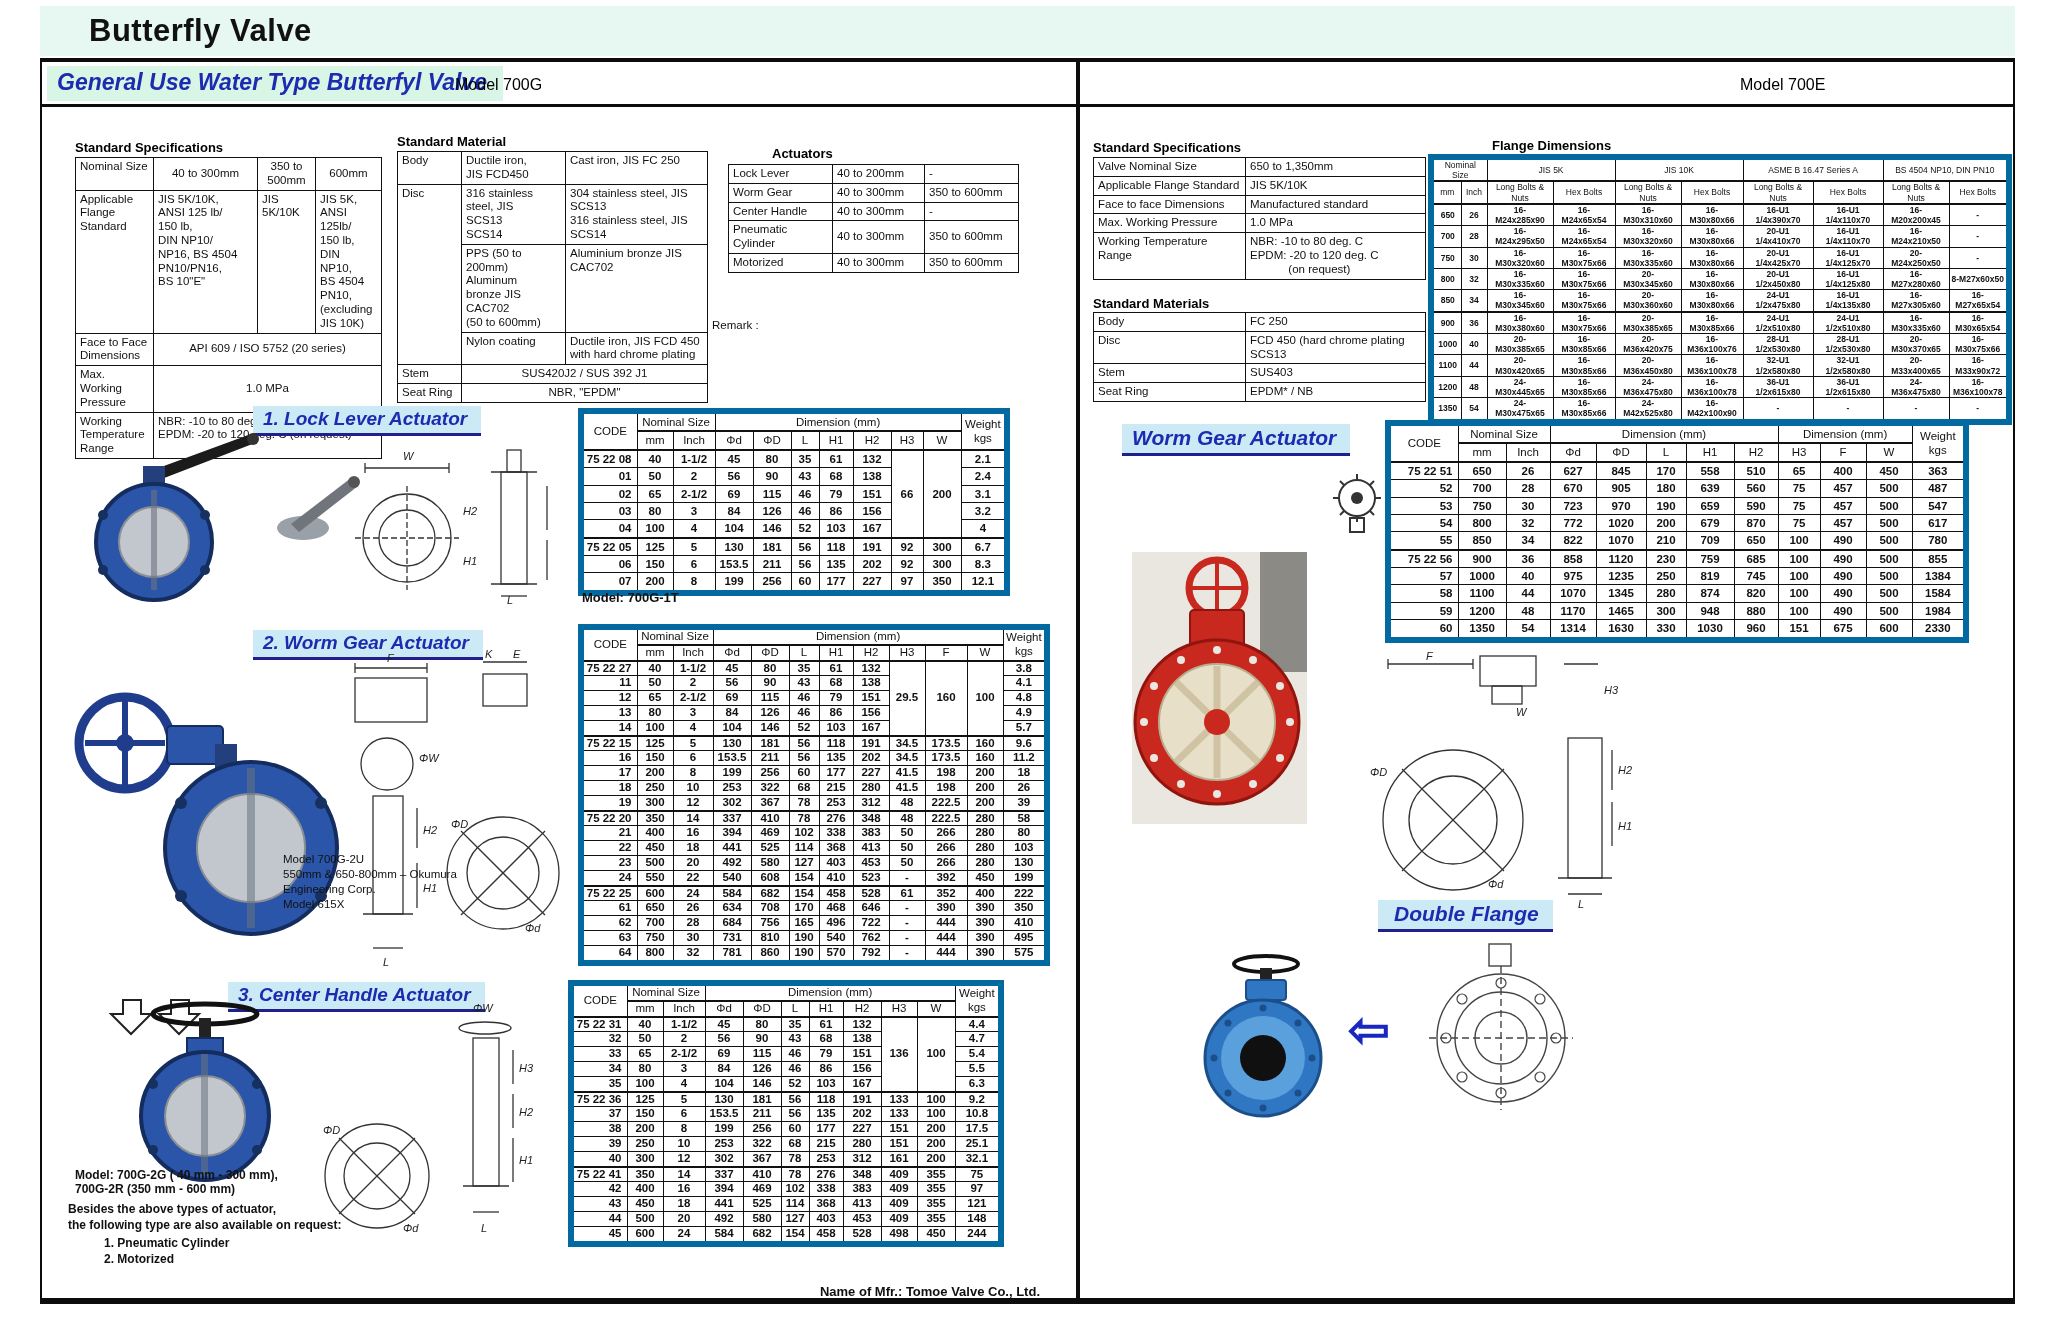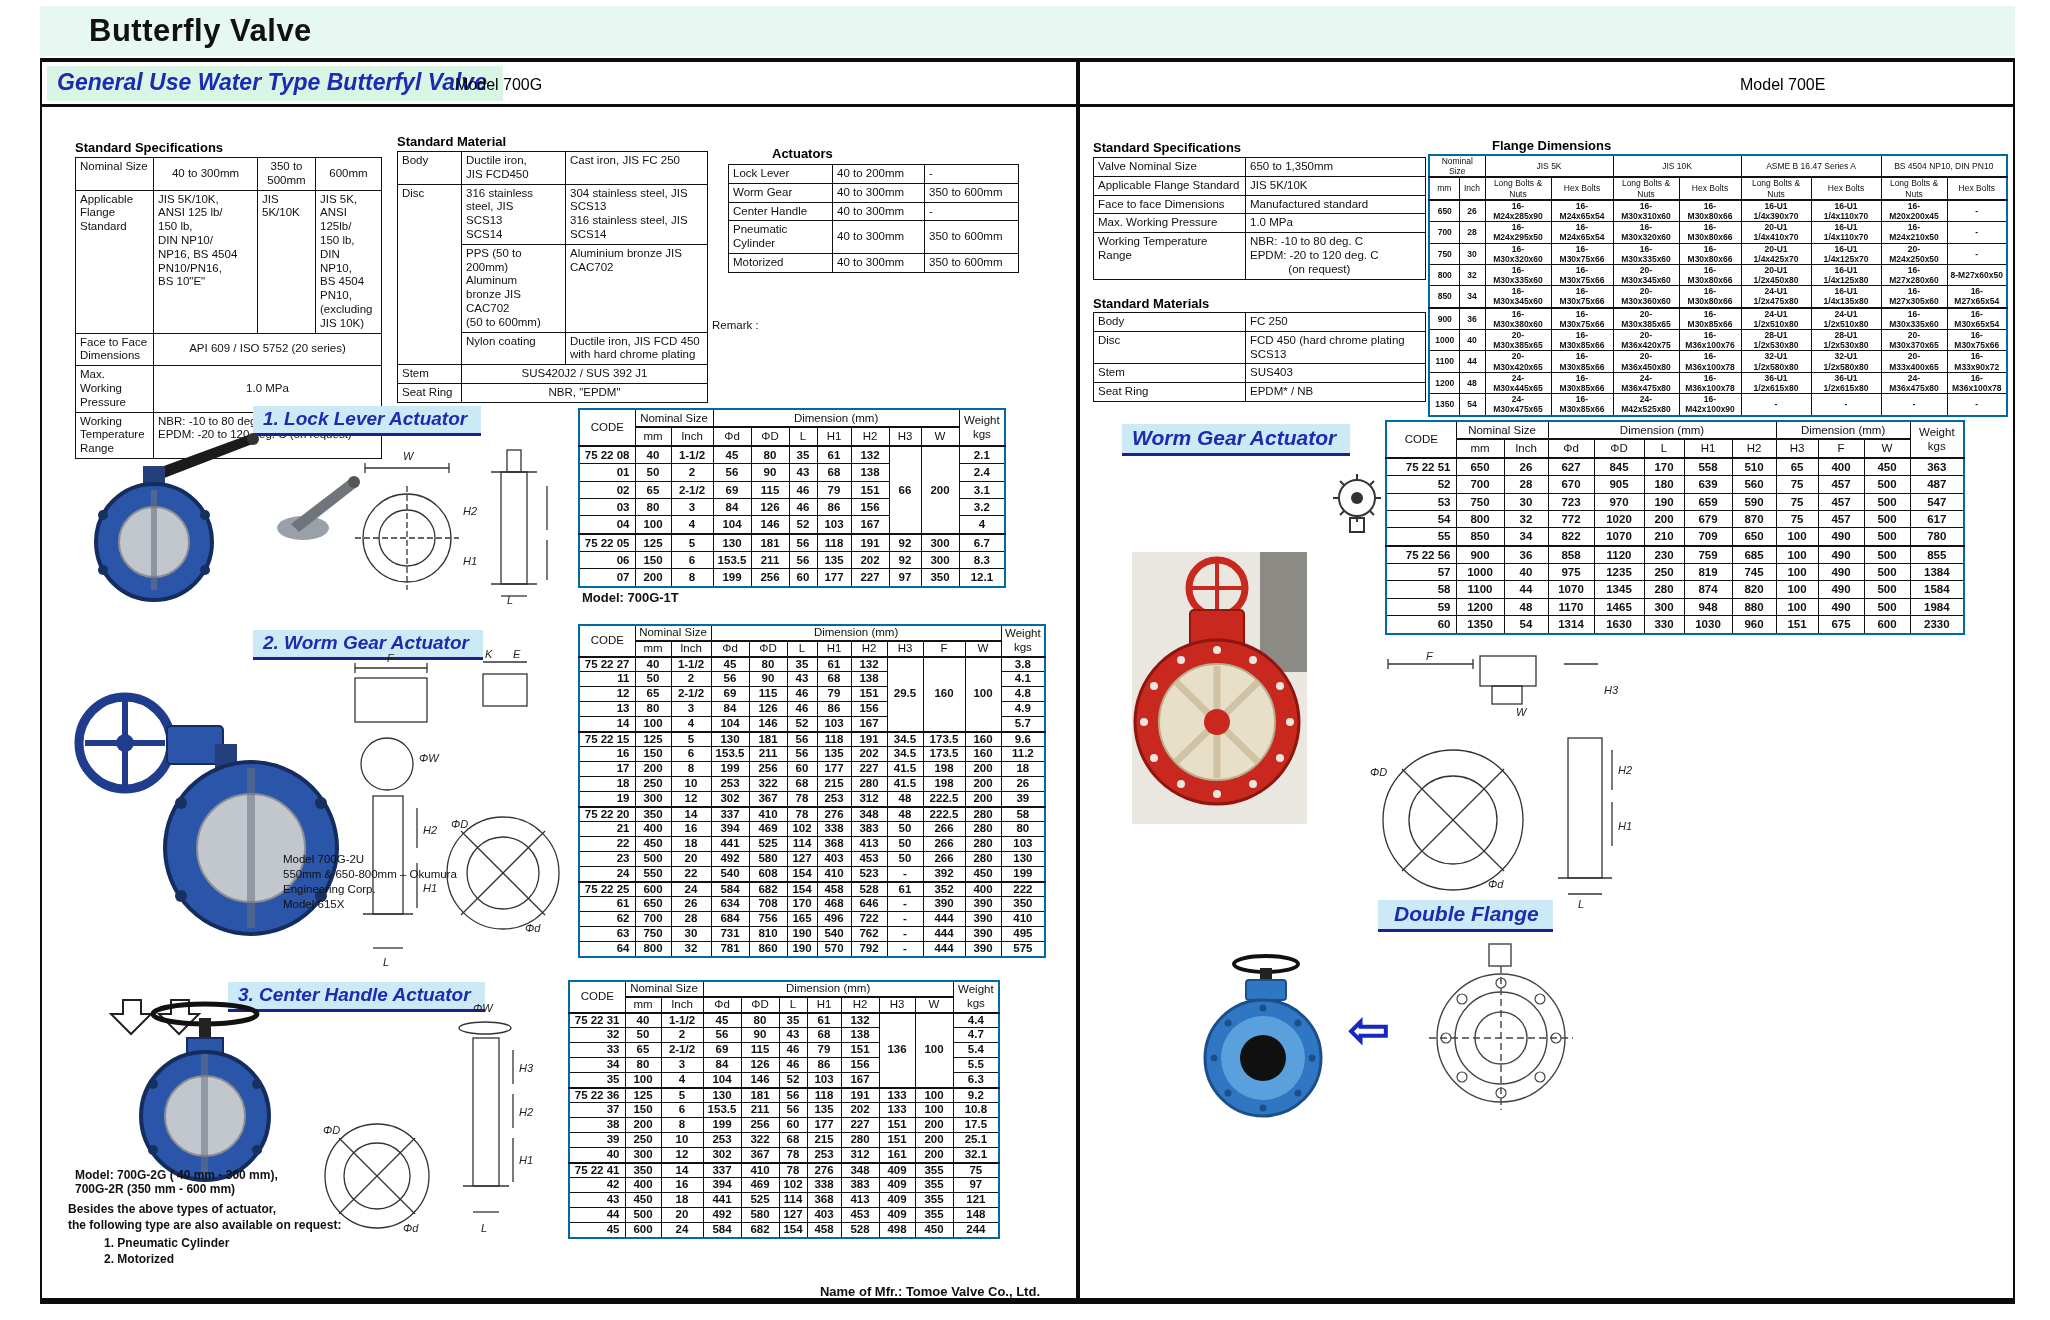--- a/index.html
+++ b/index.html
@@ -9,21 +9,21 @@
   
   .rule{background:#0c0c0c;}
   
   .band{background:#e7f8f3;}
   .h-main{font-style:italic;font-weight:700;font-size:23px;color:#1c2bb0;background:#d8f5e6;padding:3px 16px 5px 10px;white-space:nowrap;}
   .h-sub{font-style:italic;font-weight:700;font-size:19px;color:#1c2bb0;background:#cceaf6;padding:2px 14px 3px 10px;border-bottom:3px solid #20208c;white-space:nowrap;}
   .model-lbl{font-size:16px;color:#000;}
   .t-title{font-size:13px;font-weight:600;color:#000;white-space:nowrap;}
   
   table{border-collapse:collapse;table-layout:fixed;background:#fff;}
-  .dt{border:2px solid #0369a1;font-size:11.5px;padding-left:32px;}
+  .dt{border:6px solid #0369a1;font-size:11.5px;padding-left:32px;}
   .dt th,.dt td{border:1px solid #111;padding:1px 2px;text-align:center;vertical-align:middle;white-space:pre-line;line-height:1.25;}
   .dt thead th{font-weight:400;border-bottom:2px solid #111;}
   .dt td{font-weight:700;}
   .dt td:first-child{text-align:right;padding-right:5px;}
   .dt tr.grp td{border-top:2px solid #111;}
   .tight th,.tight td{padding:0 2px;line-height:1.2;}
   .fl{font-size:8.5px;}
   .fl td:first-child{text-align:center;padding-right:1px;}
   .spec{border:1.5px solid #111;font-size:11.5px;}
   .spec td{border:1px solid #111;padding:2px 4px;text-align:left;vertical-align:top;white-space:pre-line;line-height:1.2;}

